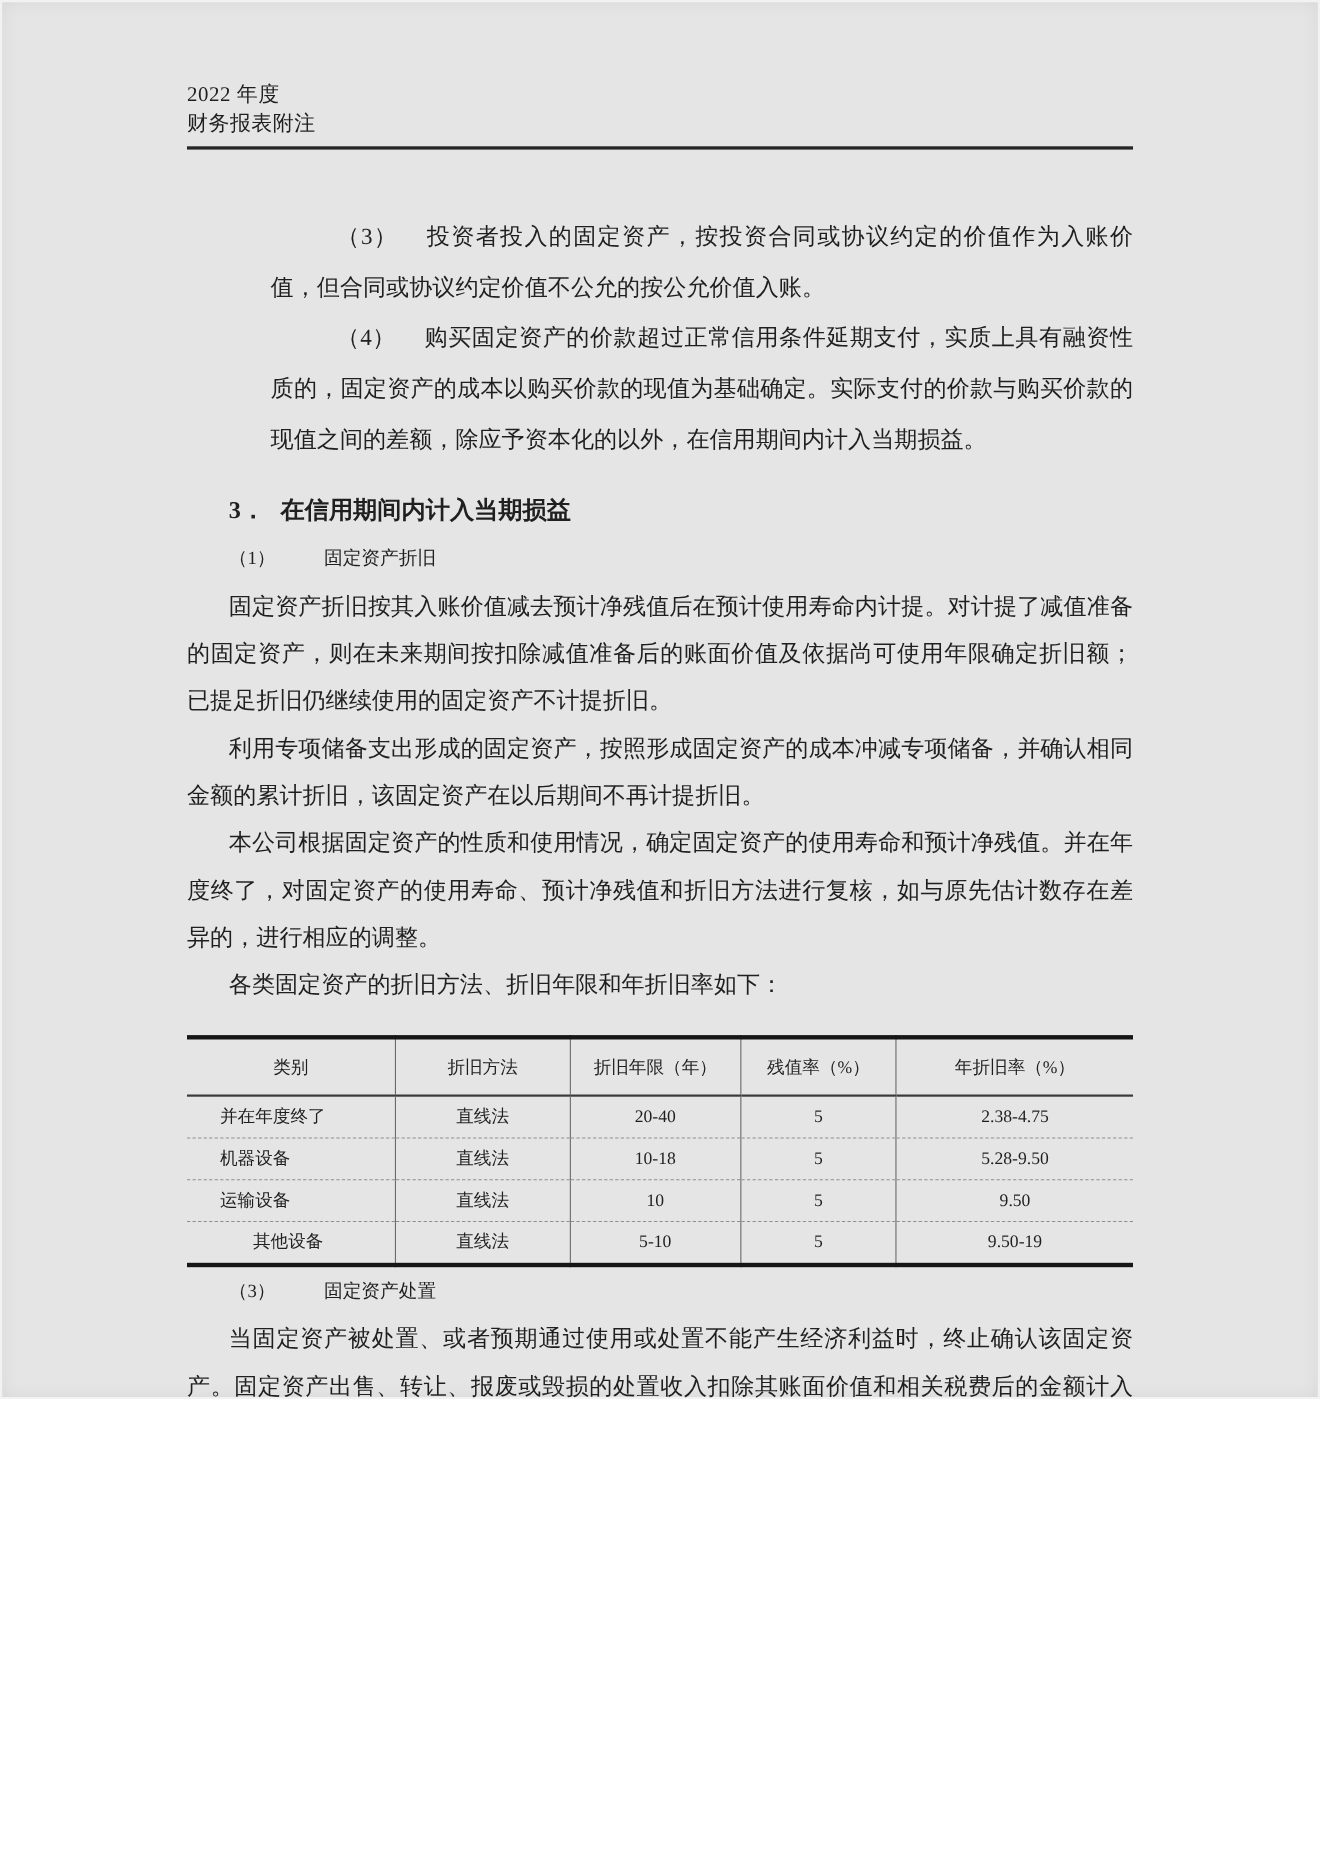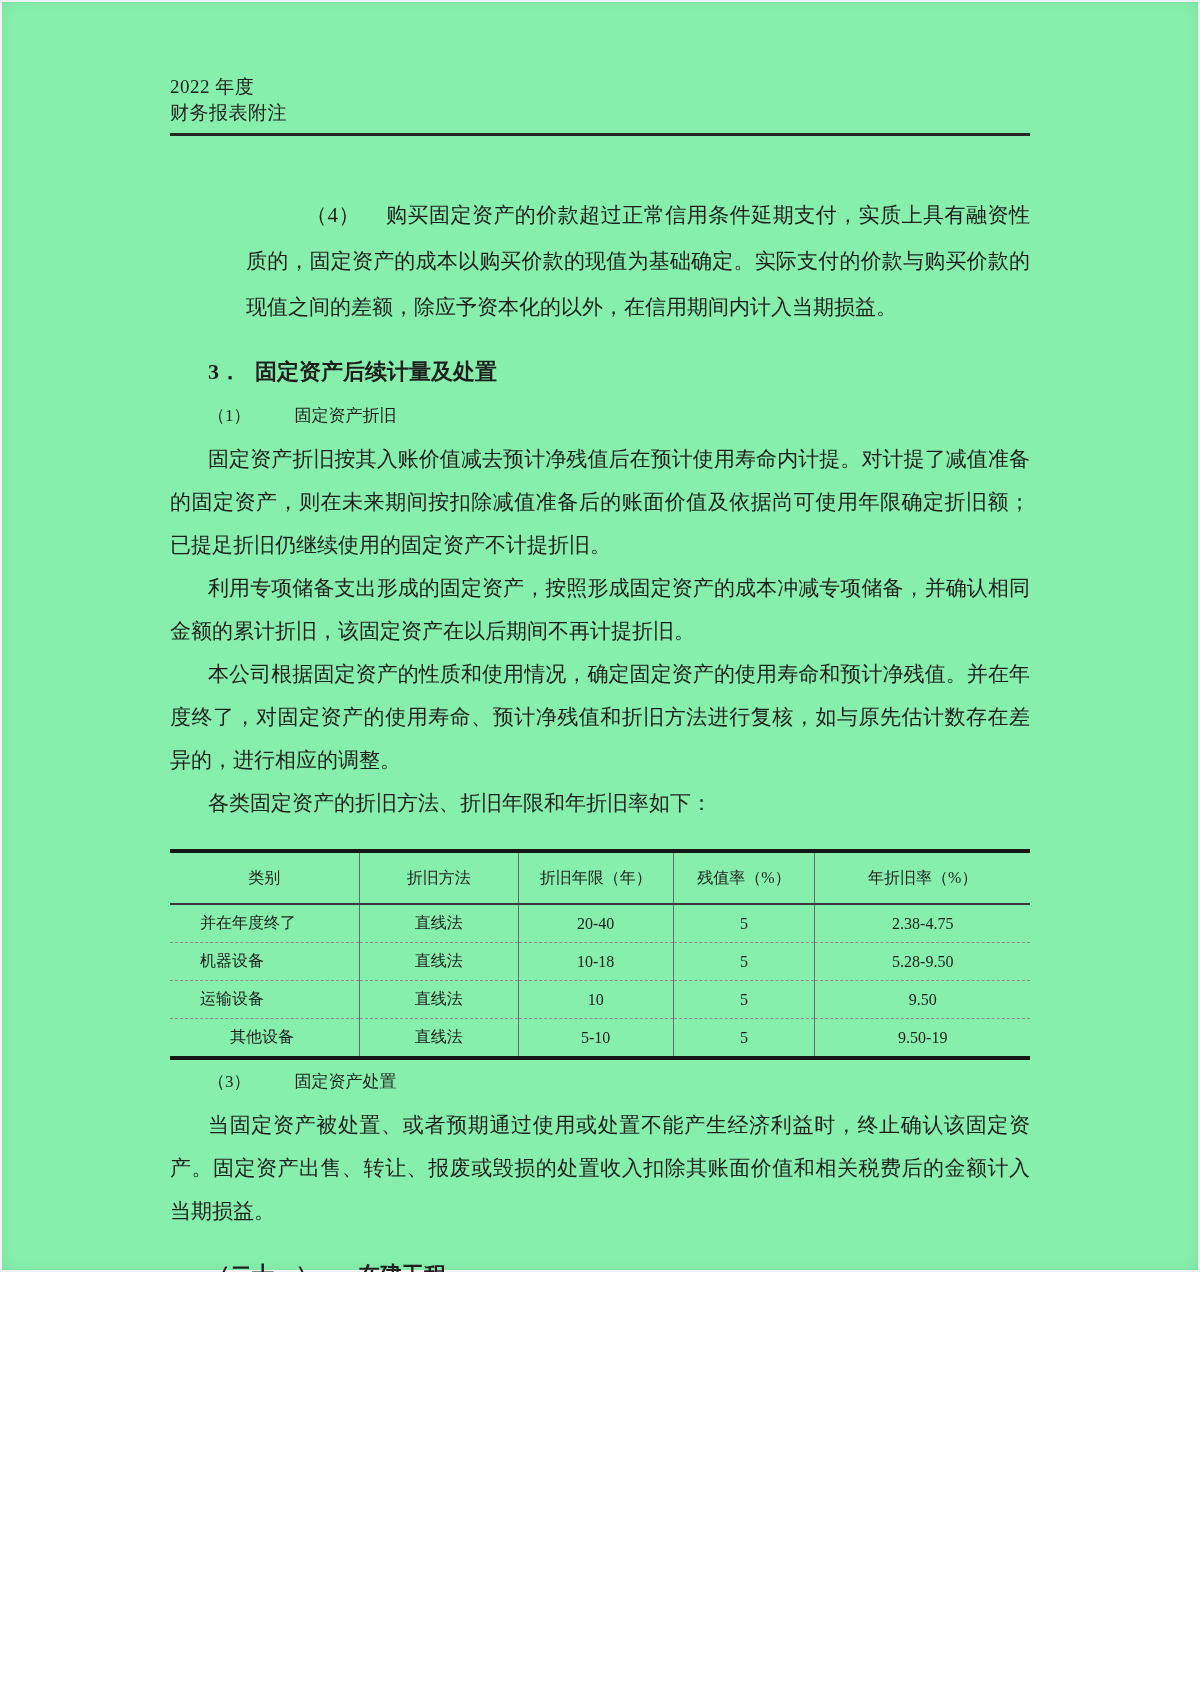--- a/index.html
+++ b/index.html
@@ -1,21 +1,21 @@
 <!DOCTYPE html>
 <html><head>
 <meta charset="utf-8">
 <style>
   html, body { margin: 0; padding: 0; background: #ffffff; }
   .page {
     position: relative;
     width: 1200px;
     height: 1272px;
     margin: 0 auto;
-    background: #86efac;
+    background: #e5e5e5;
     box-sizing: border-box;
     padding: 74px 170px 0 170px;
     font-family: "Liberation Serif", "DejaVu Serif", serif;
     color: #1f1f1f;
     overflow: hidden;
     box-shadow: inset 0 0 0 2px #f2f2f2, inset 0 0 18px rgba(0,0,0,0.07);
   }
 
   
   .doc-header {
@@ -99,24 +99,25 @@
 <body>
 
 <div class="page">
 
   <div class="doc-header">
     <div>2022 年度</div>
     <div>财务报表附注</div>
   </div>
 
   <div class="intro-block">
+    <p class="intro-item"><span class="item-num">（3）</span><span>投资者投入的固定资产，按投资合同或协议约定的价值作为入账价值，但合同或协议约定价值不公允的按公允价值入账。</span></p>
     <p class="intro-item"><span class="item-num">（4）</span><span>购买固定资产的价款超过正常信用条件延期支付，实质上具有融资性质的，固定资产的成本以购买价款的现值为基础确定。实际支付的价款与购买价款的现值之间的差额，除应予资本化的以外，在信用期间内计入当期损益。</span></p>
   </div>
 
-  <div class="heading-bold"><span class="h-num">3．</span><span>固定资产后续计量及处置</span></div>
+  <div class="heading-bold"><span class="h-num">3．</span><span>在信用期间内计入当期损益</span></div>
 
   <div class="subhead"><span class="sub-num">（1）</span><span>固定资产折旧</span></div>
 
   <p class="para">固定资产折旧按其入账价值减去预计净残值后在预计使用寿命内计提。对计提了减值准备的固定资产，则在未来期间按扣除减值准备后的账面价值及依据尚可使用年限确定折旧额；已提足折旧仍继续使用的固定资产不计提折旧。</p>
   <p class="para">利用专项储备支出形成的固定资产，按照形成固定资产的成本冲减专项储备，并确认相同金额的累计折旧，该固定资产在以后期间不再计提折旧。</p>
   <p class="para">本公司根据固定资产的性质和使用情况，确定固定资产的使用寿命和预计净残值。并在年度终了，对固定资产的使用寿命、预计净残值和折旧方法进行复核，如与原先估计数存在差异的，进行相应的调整。</p>
   <p class="para">各类固定资产的折旧方法、折旧年限和年折旧率如下：</p>
 
   <table class="dep-table">
     <colgroup>

